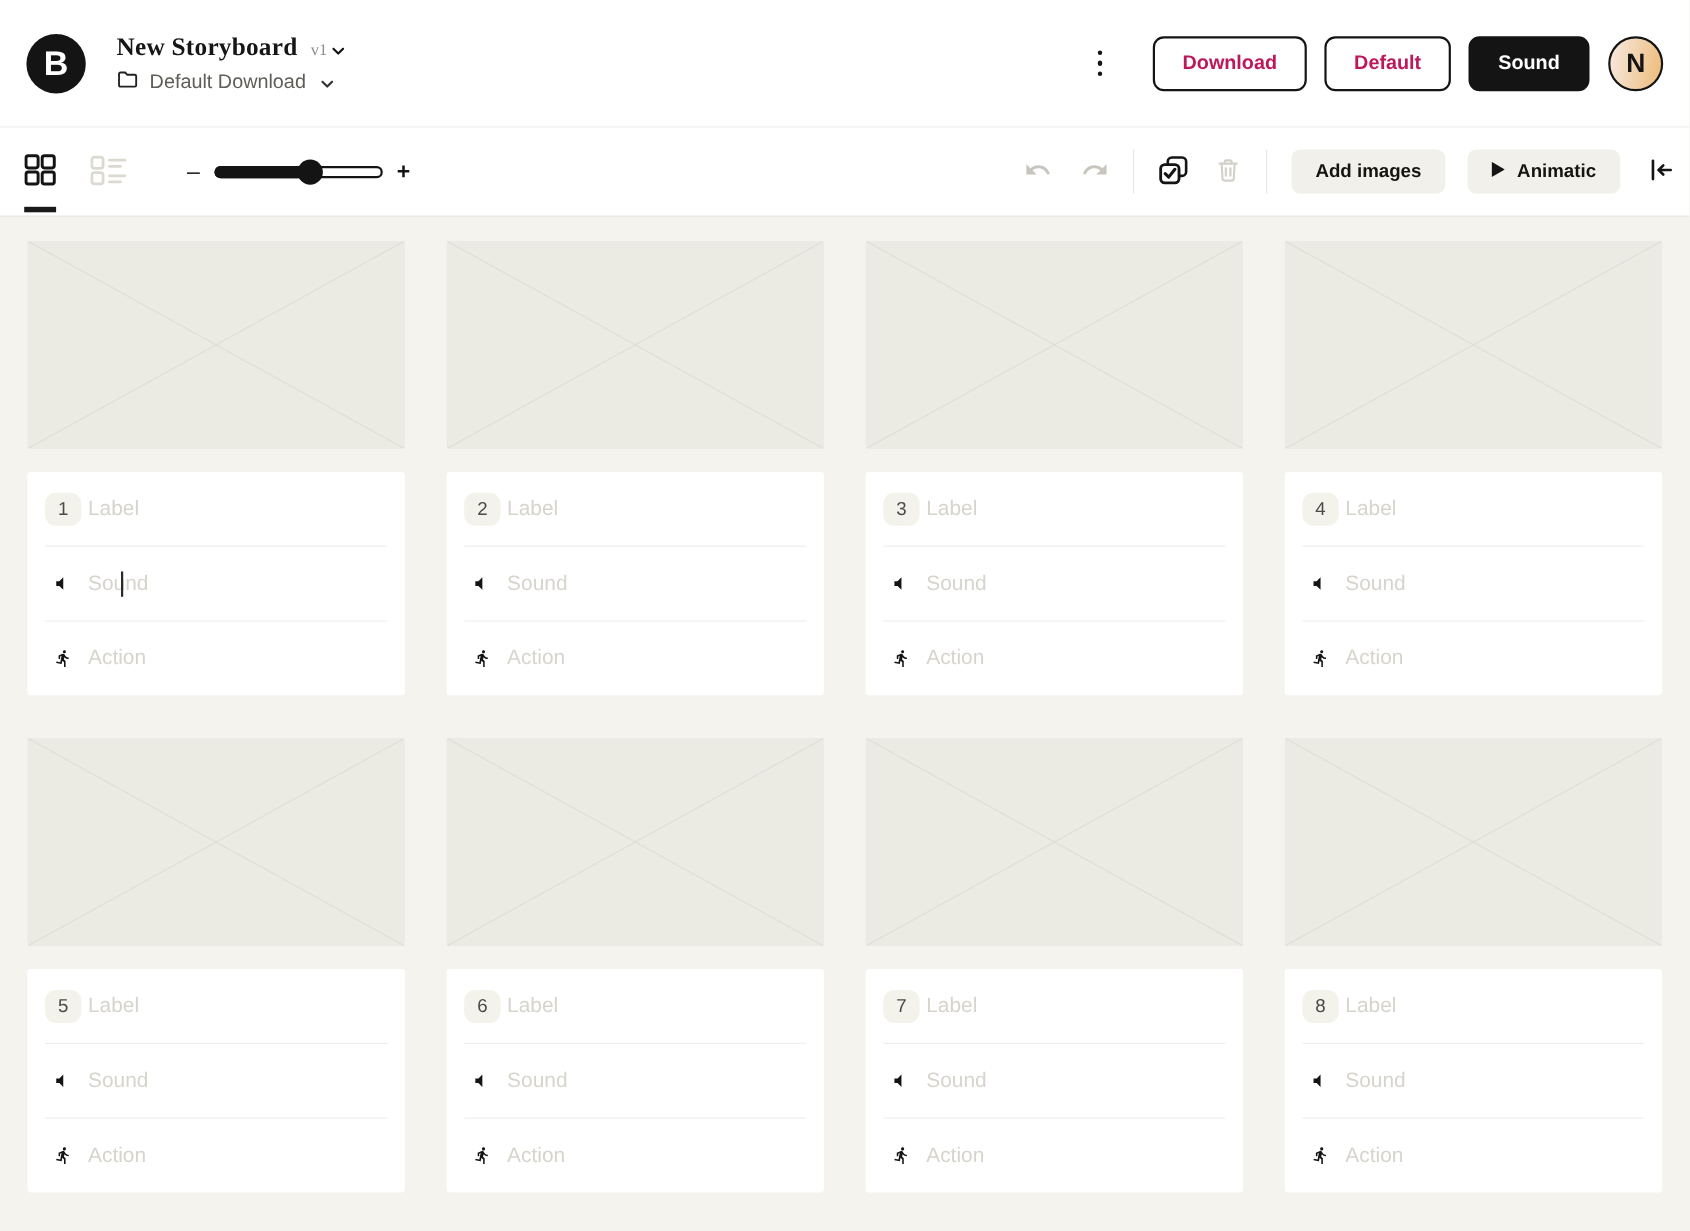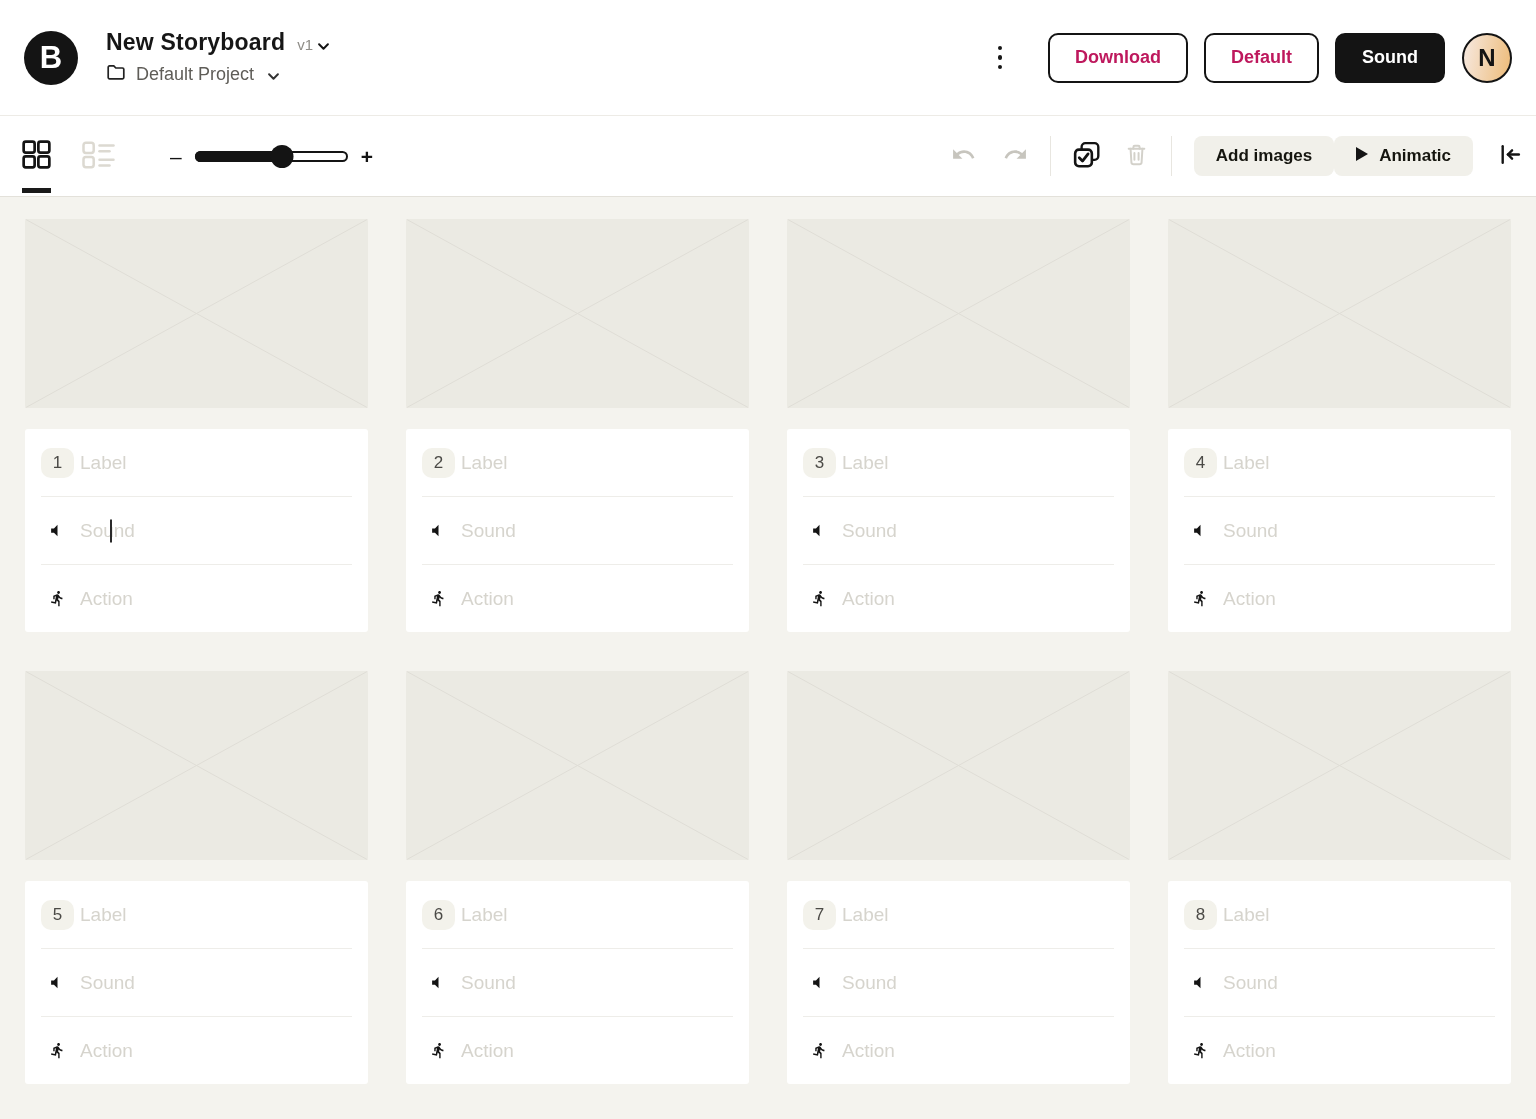--- a/index.html
+++ b/index.html
@@ -20,21 +20,21 @@
     padding: 0 24px;
   }
   .logo {
     width: 54px; height: 54px; border-radius: 50%;
     background: #141414; color: #fff;
     font-weight: bold; font-size: 31px;
     display: flex; align-items: center; justify-content: center;
     flex: 0 0 auto;
   }
   .title-block { margin-left: 28px; }
-  .title-row { display: flex; align-items: baseline; gap: 12px; }
+  .title-row { display: flex; align-items: baseline; gap: 12px; font-family: Liberation Serif, serif; }
   .doc-title { font-size: 23px; font-weight: bold; color: #161616; letter-spacing: .2px; }
   .version-chip { display: flex; align-items: center; gap: 5px; font-size: 15px; color: #8f8d88; cursor: pointer; }
   .project-row { display: flex; align-items: center; gap: 10px; margin-top: 7px; color: #5f5d58; font-size: 18px; cursor: pointer; }
   .header-actions { margin-left: auto; display: flex; align-items: center; }
   .kebab { width: 24px; height: 40px; display: flex; flex-direction: column; align-items: center; justify-content: center; gap: 5px; cursor: pointer; margin-right: 20px; }
   .kebab i { width: 4.5px; height: 4.5px; border-radius: 50%; background: #161616; }
   .btn {
     height: 50px; padding: 0 25px; margin-left: 16px;
     border: 2px solid #141414; border-radius: 10px;
     background: #fff; color: #be185d;
@@ -85,21 +85,21 @@
   .toolbar-right { margin-left: auto; display: flex; align-items: center; }
   .tb-sep { width: 1px; height: 40px; background: #e8e6e0; margin: 0 22px; }
   .undo-btn { } .redo-btn { margin-left: 27px; }
   .trash-btn { margin-left: 23px; }
   .tool-btn {
     height: 40px; padding: 0 22px; border: none; border-radius: 8px;
     background: #f1f0ea; color: #15150f;
     font-family: inherit; font-size: 17px; font-weight: bold;
     display: flex; align-items: center; gap: 11px; cursor: pointer;
   }
-  .animatic-btn { }
+  .animatic-btn { margin-left: 20px; }
   .collapse-btn { margin-left: 25px; }
 
   
   .content { padding: 22px 25px 0 25px; }
   .grid {
     display: grid;
     grid-template-columns: repeat(4, 1fr);
     column-gap: 38px; row-gap: 39px;
   }
   .img-ph {
@@ -155,21 +155,21 @@
             </svg>
         </span>
       </span>
     </div>
     <div class="project-row">
       <span>
         <svg width="20" height="18" viewBox="0 0 20 18" fill="none" stroke="#222" stroke-width="1.7" stroke-linejoin="round">
             <path d="M2.2 4.2c0-.7.6-1.3 1.3-1.3h4.3l2 2.1h6.7c.7 0 1.3.6 1.3 1.3v8.2c0 .7-.6 1.3-1.3 1.3H3.5c-.7 0-1.3-.6-1.3-1.3V4.2z"></path>
           </svg>
       </span>
-      <span>Default Project</span>
+      <span>Default Download</span>
       <span style="margin-left:4px;">
         <svg width="11" height="7" viewBox="0 0 10 6" fill="none" stroke="#333" stroke-width="1.8" stroke-linecap="round" stroke-linejoin="round">
             <path d="M1 1l4 4 4-4"></path>
           </svg>
       </span>
     </div>
   </div>
   <div class="header-actions">
     <div class="kebab">
         <i></i>

